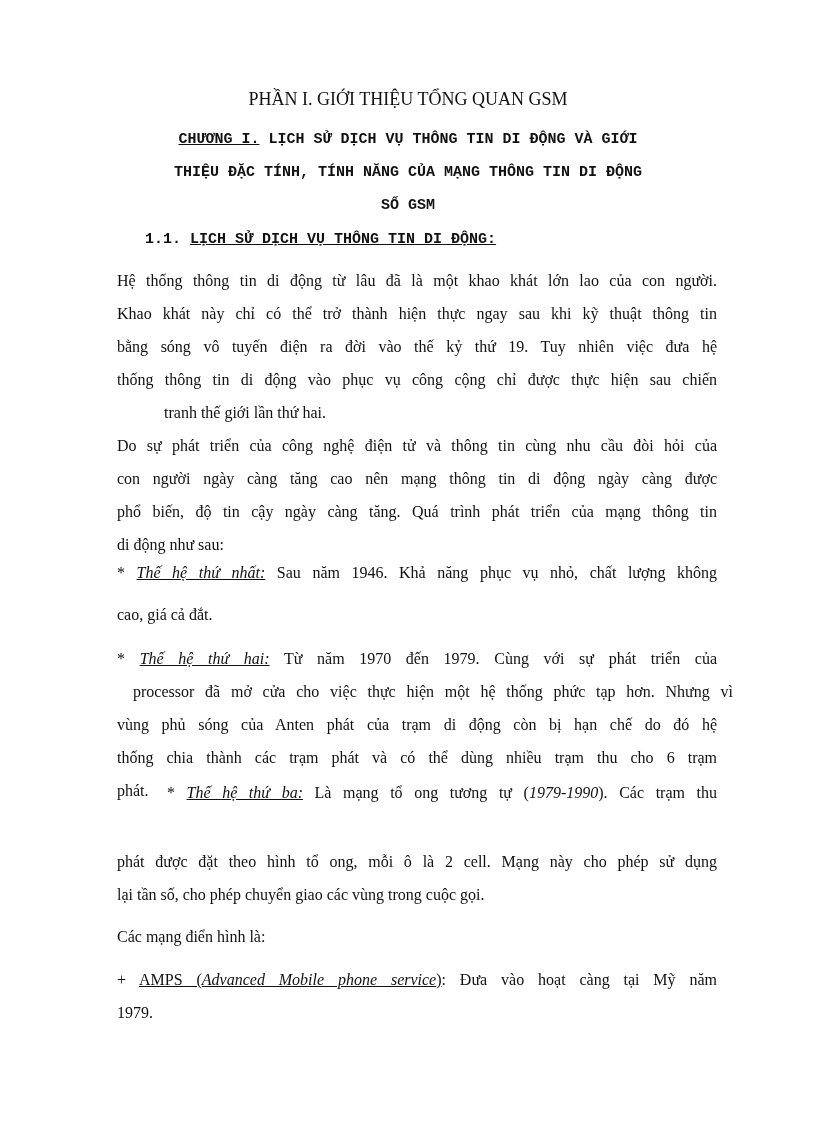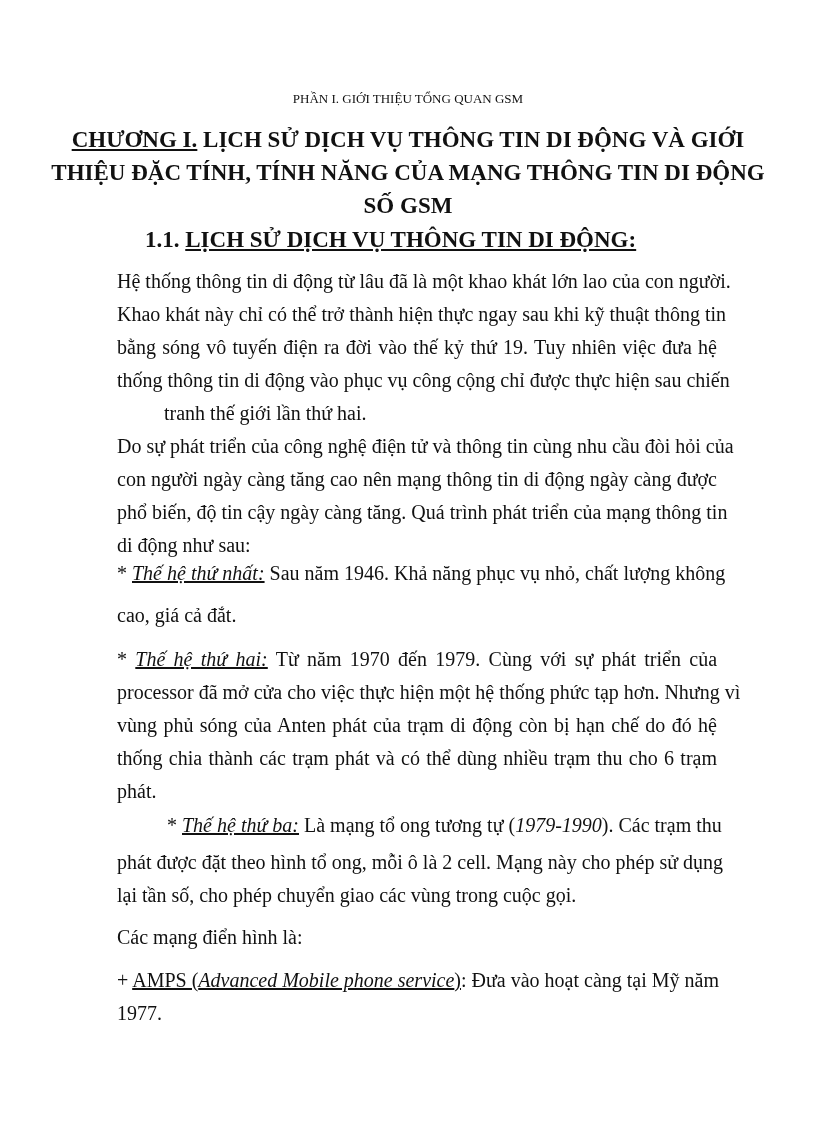--- a/index.html
+++ b/index.html
@@ -1,23 +1,23 @@
 <!DOCTYPE html>
 <html><head>
 <meta charset="utf-8">
 <style>
   html, body { margin: 0; padding: 0; background: #ffffff; }
   body { width: 816px; height: 1123px; position: relative; overflow: hidden;
          font-family: "Liberation Serif", "DejaVu Serif", serif; color: #111; }
-  .line { position: absolute; white-space: nowrap; font-size: 20px; line-height: 22px; }
+  .line { position: absolute; white-space: nowrap; font-size: 16px; line-height: 22px; }
   .just { left: 117px; width: 600px; text-align: justify; text-align-last: justify; }
   .left { left: 117px; }
   .center { left: 0; width: 816px; text-align: center; }
-  .title { font-size: 13px; }
-  .chap { font-weight: bold; font-size: 23px; }
+  .title { font-size: 18px; }
+  .chap { font-weight: bold; font-size: 15px; font-family: Liberation Mono, monospace; }
   .u { text-decoration: underline; }
   .i { font-style: italic; }
 </style>
 </head>
 <body>
 
 <div class="line center title" style="top:88px;">PHẦN I. GIỚI THIỆU TỔNG QUAN GSM</div>
 
 <div class="line center chap" style="top:129px;">
   <span class="u">CHƯƠNG I.</span><span> LỊCH SỬ DỊCH VỤ  THÔNG TIN DI ĐỘNG VÀ  GIỚI</span>
@@ -41,29 +41,29 @@
 <div class="line left" style="top:534px;">di động như sau:</div>
 
 <div class="line just" style="top:562px;">
   <span>* </span><span class="i u">Thế hệ thứ nhất:</span><span> Sau năm 1946. Khả năng phục vụ nhỏ, chất lượng không</span>
 </div>
 <div class="line left" style="top:604px;">cao, giá cả đắt.</div>
 
 <div class="line just" style="top:648px;">
   <span>* </span><span class="i u">Thế hệ thứ hai:</span><span> Từ năm 1970 đến 1979. Cùng với sự phát triển của</span>
 </div>
-<div class="line just" style="top:681px;">processor đã mở cửa cho việc thực hiện một hệ thống phức tạp hơn. Nhưng vì</div>
+<div class="line just" style="top:681px;margin-left:16px;">processor đã mở cửa cho việc thực hiện một hệ thống phức tạp hơn. Nhưng vì</div>
 <div class="line just" style="top:714px;">vùng phủ sóng của Anten phát của trạm di động còn bị hạn chế do đó hệ</div>
 <div class="line just" style="top:747px;">thống chia thành các trạm phát và có thể dùng nhiều trạm thu cho 6 trạm</div>
 <div class="line left" style="top:780px;">phát.</div>
 
-<div class="line" style="top:814px; left:167px; width:550px; text-align:justify; text-align-last:justify;">
+<div class="line" style="top:782px; left:167px; width:550px; text-align:justify; text-align-last:justify;">
   <span>* </span><span class="i u">Thế hệ thứ ba:</span><span> Là mạng tổ ong tương tự (</span><span class="i">1979-1990</span><span>). Các trạm thu</span>
 </div>
 <div class="line just" style="top:851px;">phát được đặt theo hình tổ ong, mỗi ô là 2 cell. Mạng này cho phép sử dụng</div>
 <div class="line left" style="top:884px;">lại tần số, cho phép chuyển giao các vùng trong cuộc gọi.</div>
 
 <div class="line left" style="top:926px;">Các mạng điển hình là:</div>
 
 <div class="line just" style="top:969px;">
   <span>+ </span><span class="u"><span>AMPS (</span><span class="i">Advanced Mobile phone service</span><span>)</span></span><span>:  Đưa vào hoạt càng tại Mỹ năm</span>
 </div>
-<div class="line left" style="top:1002px;">1977.</div>
+<div class="line left" style="top:1002px;">1979.</div>
 
 </body></html>

